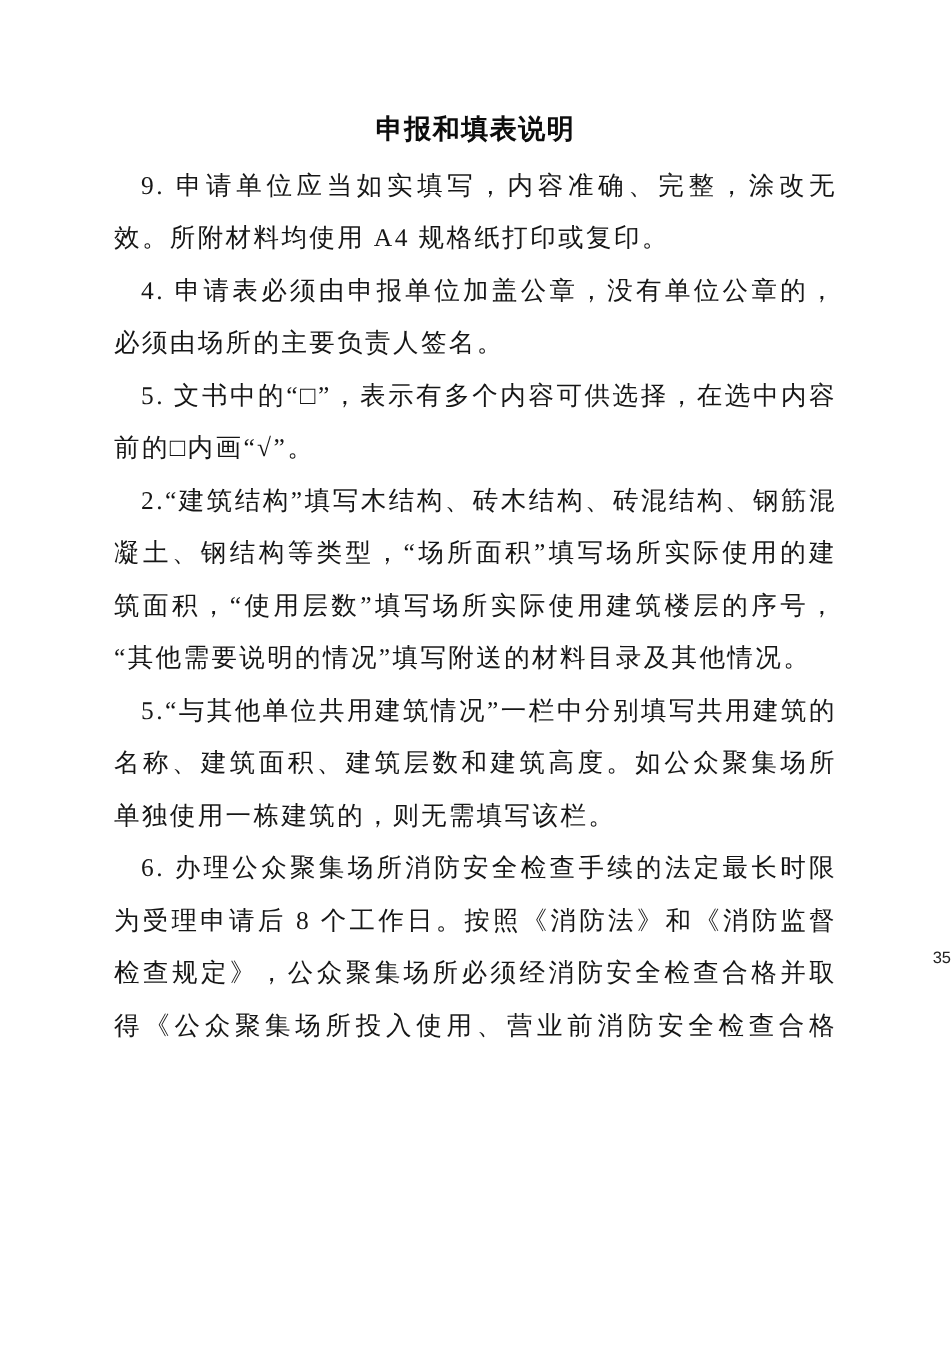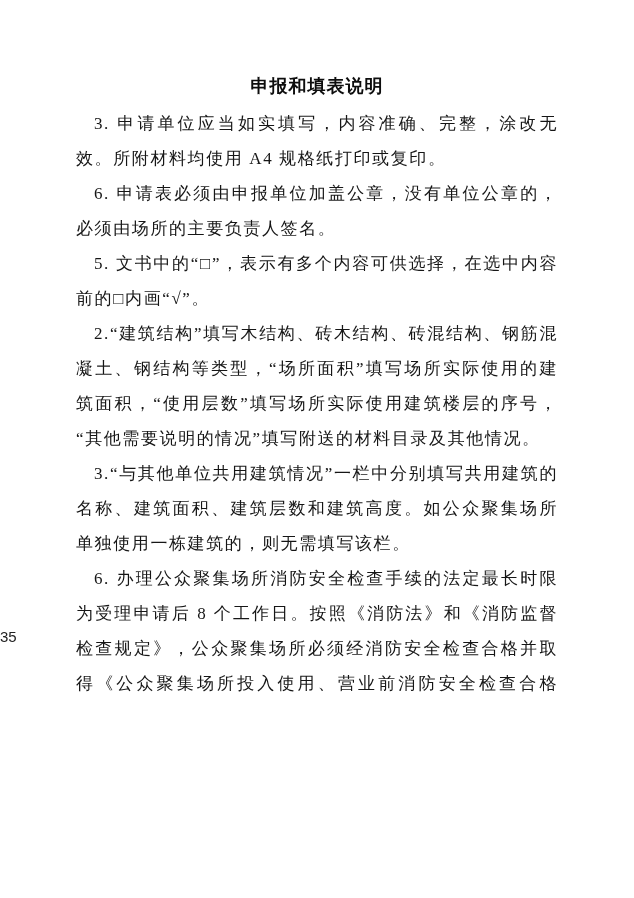--- a/index.html
+++ b/index.html
@@ -42,35 +42,35 @@
     text-align: justify;
     text-justify: inter-ideograph;
     text-indent: 18px;
     color: #161616;
   }
   .page-number {
     position: absolute;
     left: 0;
     right: 0;
     bottom: 64px;
-    text-align: left;
-    font-size: 15px;
+    text-align: right;
+    font-size: 11px;
     color: #222222;
     font-family: "Liberation Sans", "DejaVu Sans", sans-serif;
   }
 </style>
 </head>
 <body>
 
 <div class="page">
   <div class="content">
     <div class="doc-title">申报和填表说明</div>
     <div class="instruction-list">
-      <p class="item">3. 申请单位应当如实填写，内容准确、完整，涂改无效。所附材料均使用 A4 规格纸打印或复印。</p>
-      <p class="item">6. 申请表必须由申报单位加盖公章，没有单位公章的，必须由场所的主要负责人签名。</p>
+      <p class="item">9. 申请单位应当如实填写，内容准确、完整，涂改无效。所附材料均使用 A4 规格纸打印或复印。</p>
+      <p class="item">4. 申请表必须由申报单位加盖公章，没有单位公章的，必须由场所的主要负责人签名。</p>
       <p class="item">5. 文书中的“□”，表示有多个内容可供选择，在选中内容前的□内画“√”。</p>
       <p class="item">2.“建筑结构”填写木结构、砖木结构、砖混结构、钢筋混凝土、钢结构等类型，“场所面积”填写场所实际使用的建筑面积，“使用层数”填写场所实际使用建筑楼层的序号，“其他需要说明的情况”填写附送的材料目录及其他情况。</p>
-      <p class="item">3.“与其他单位共用建筑情况”一栏中分别填写共用建筑的名称、建筑面积、建筑层数和建筑高度。如公众聚集场所单独使用一栋建筑的，则无需填写该栏。</p>
+      <p class="item">5.“与其他单位共用建筑情况”一栏中分别填写共用建筑的名称、建筑面积、建筑层数和建筑高度。如公众聚集场所单独使用一栋建筑的，则无需填写该栏。</p>
       <p class="item">6. 办理公众聚集场所消防安全检查手续的法定最长时限为受理申请后 8 个工作日。按照《消防法》和《消防监督检查规定》，公众聚集场所必须经消防安全检查合格并取得《公众聚集场所投入使用、营业前消防安全检查合格证》后，方可使用或营业。</p>
     </div>
   </div>
   <div class="page-number">35</div>
 </div>
 
 </body></html>

